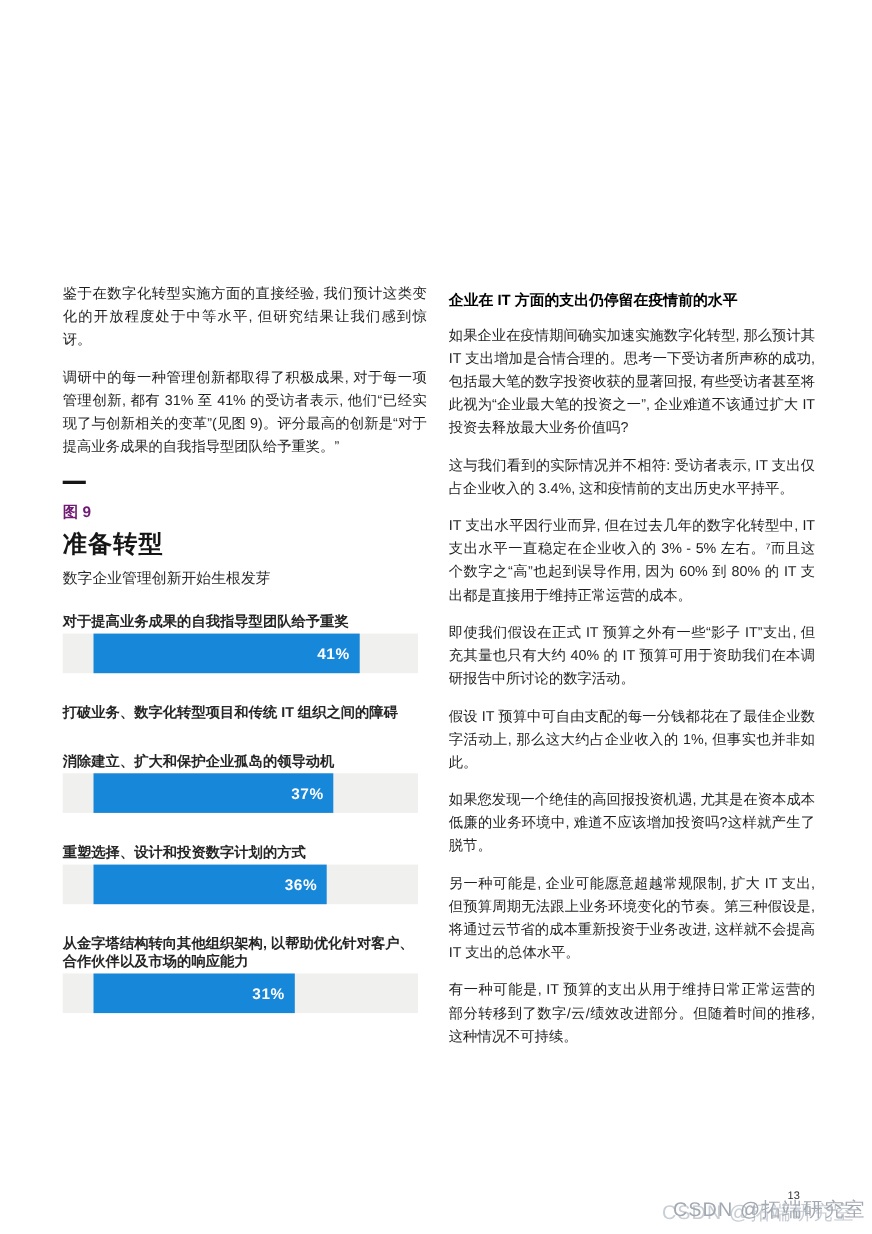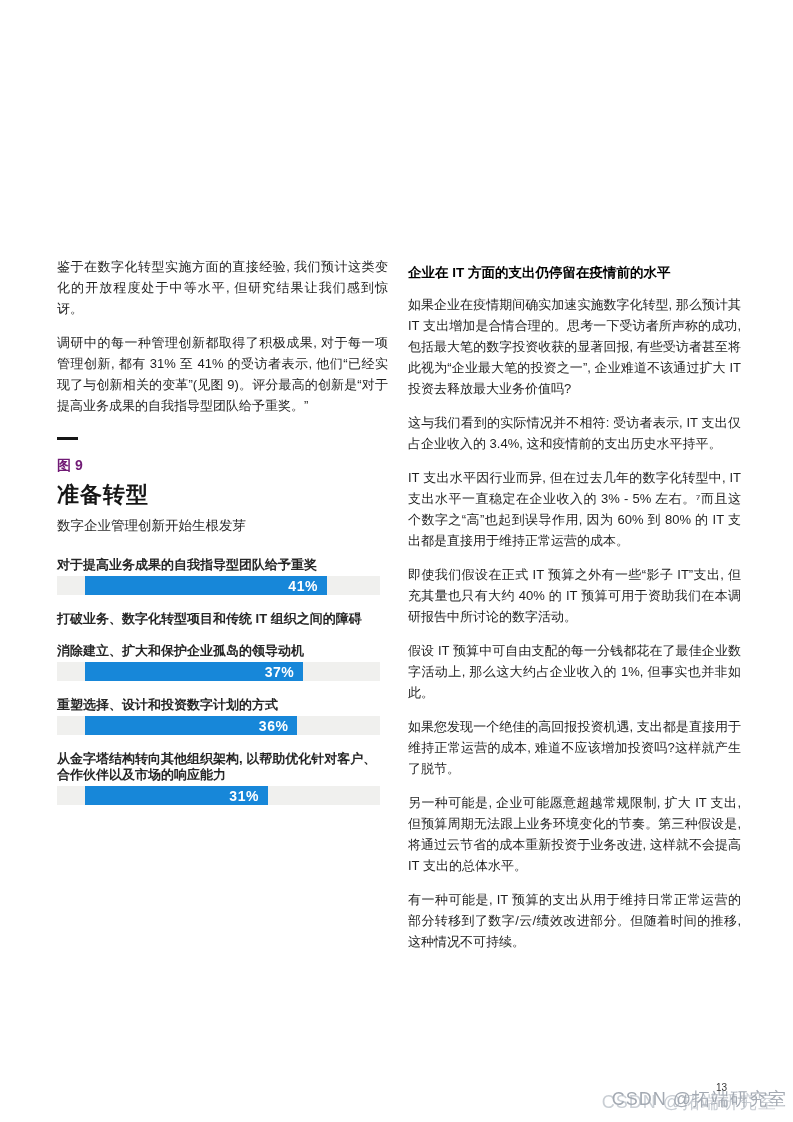--- a/index.html
+++ b/index.html
@@ -43,29 +43,29 @@
     margin-top:5px;
     font-size:22px; font-weight:700; color:#161616;
     letter-spacing:1px;
   }
   .figure-subtitle {
     margin-top:7px;
     font-size:13.5px; color:#2a2a2a;
   }
 
   .chart { margin-top:22px; }
-  .bar-row { margin-bottom:16px; }
+  .bar-row { margin-bottom:28px; }
   .bar-row:last-child { margin-bottom:0; }
   .bar-label {
     font-size:13px; font-weight:600; color:#262626;
     line-height:16px;
     margin-bottom:3px;
   }
   .bar-track {
-    width:323px; height:19px;
+    width:323px; height:36px;
     background:#f0f0ee;
     position:relative;
     padding-left:28px;
   }
   .bar-fill {
     height:100%;
     background:#1787d9;
     display:flex; align-items:center; justify-content:flex-end;
     padding-right:9px;
   }
@@ -147,21 +147,21 @@
     </div>
   </div>
 
   <div class="col-right">
     <h2 class="section-heading" style="color: #000000;">企业在 IT 方面的支出仍停留在疫情前的水平</h2>
     <p class="body-p">如果企业在疫情期间确实加速实施数字化转型, 那么预计其 IT 支出增加是合情合理的。思考一下受访者所声称的成功, 包括最大笔的数字投资收获的显著回报, 有些受访者甚至将此视为“企业最大笔的投资之一”, 企业难道不该通过扩大 IT 投资去释放最大业务价值吗?</p>
     <p class="body-p">这与我们看到的实际情况并不相符: 受访者表示, IT 支出仅占企业收入的 3.4%, 这和疫情前的支出历史水平持平。</p>
     <p class="body-p">IT 支出水平因行业而异, 但在过去几年的数字化转型中, IT 支出水平一直稳定在企业收入的 3% - 5% 左右。⁷而且这个数字之“高”也起到误导作用, 因为 60% 到 80% 的 IT 支出都是直接用于维持正常运营的成本。</p>
     <p class="body-p">即使我们假设在正式 IT 预算之外有一些“影子 IT”支出, 但充其量也只有大约 40% 的 IT 预算可用于资助我们在本调研报告中所讨论的数字活动。</p>
     <p class="body-p">假设 IT 预算中可自由支配的每一分钱都花在了最佳企业数字活动上, 那么这大约占企业收入的 1%, 但事实也并非如此。</p>
-    <p class="body-p">如果您发现一个绝佳的高回报投资机遇, 支出都是直接用于维持正常运营的成本, 难道不应该增加投资吗?这样就产生了脱节。</p>
+    <p class="body-p">如果您发现一个绝佳的高回报投资机遇, 尤其是在资本成本低廉的业务环境中, 难道不应该增加投资吗?这样就产生了脱节。</p>
     <p class="body-p">另一种可能是, 企业可能愿意超越常规限制, 扩大 IT 支出, 但预算周期无法跟上业务环境变化的节奏。第三种假设是, 将通过云节省的成本重新投资于业务改进, 这样就不会提高 IT 支出的总体水平。</p>
     <p class="body-p">有一种可能是, IT 预算的支出从用于维持日常正常运营的部分转移到了数字/云/绩效改进部分。但随着时间的推移, 这种情况不可持续。</p>
   </div>
 
   <div class="page-number">13</div>
   <div class="watermark">
     <span class="wm-ghost">CSDN @拓端研究室</span>
     <span class="wm-main">CSDN @拓端研究室</span>
   </div>
 

